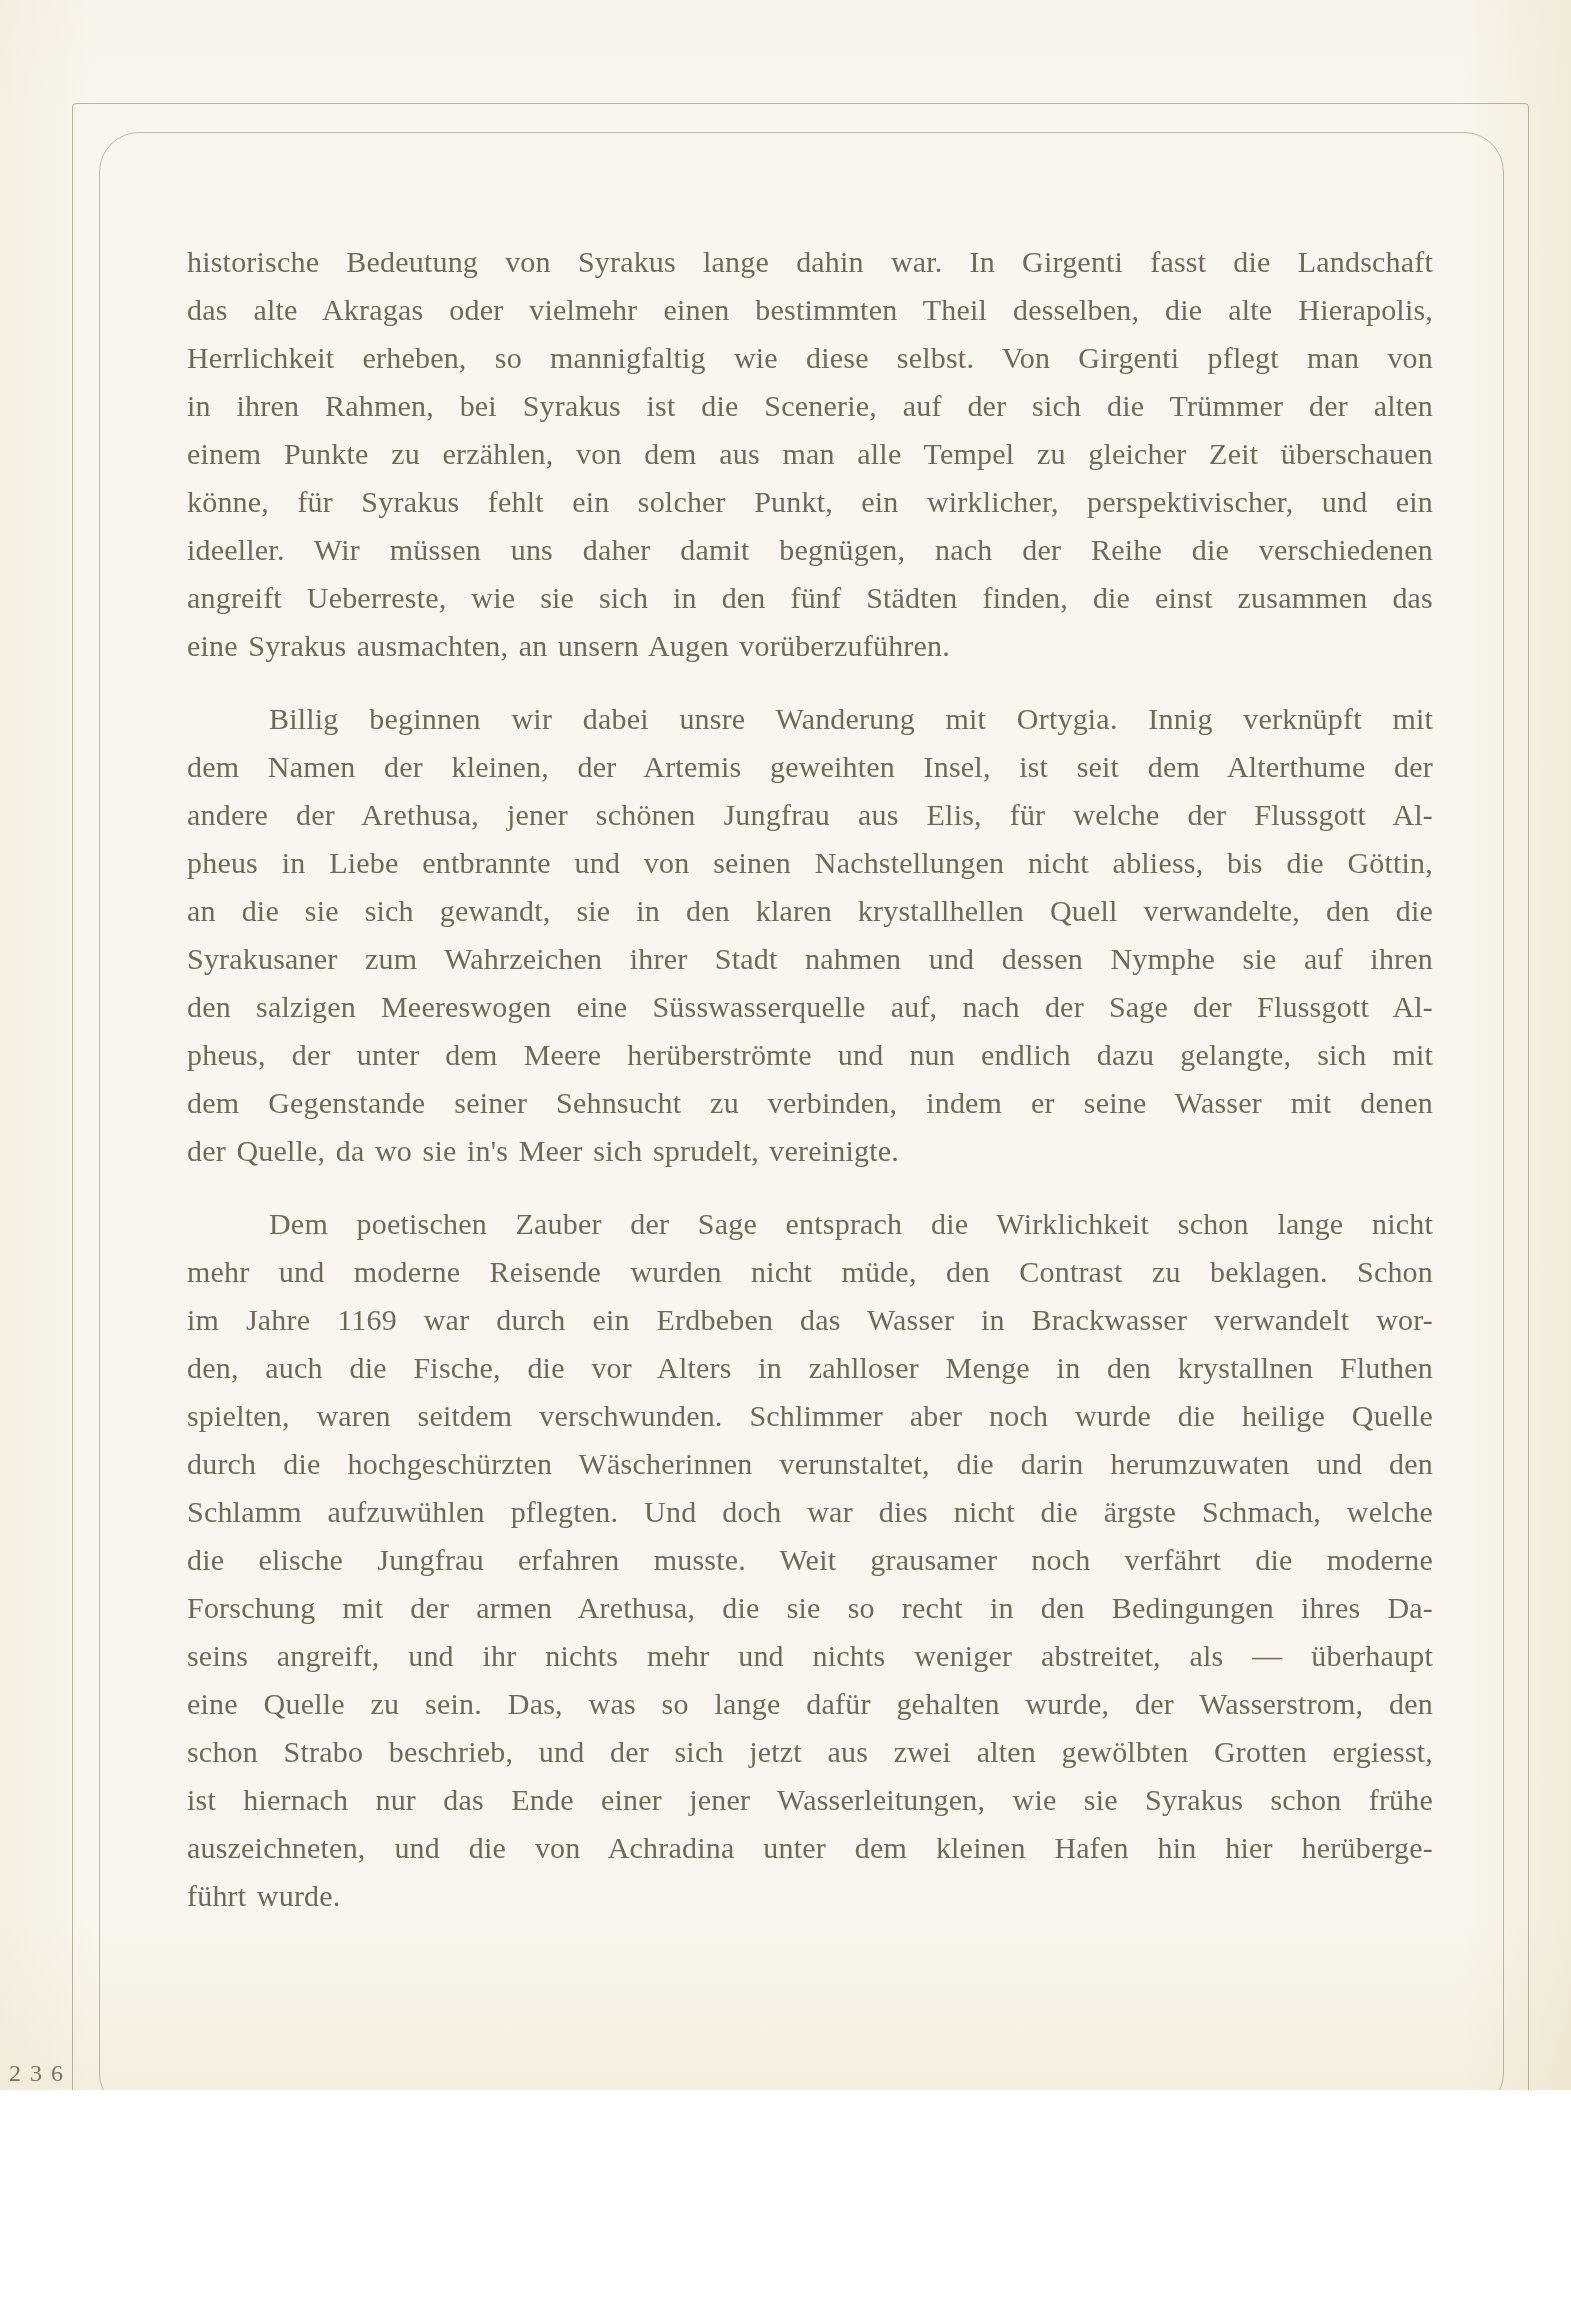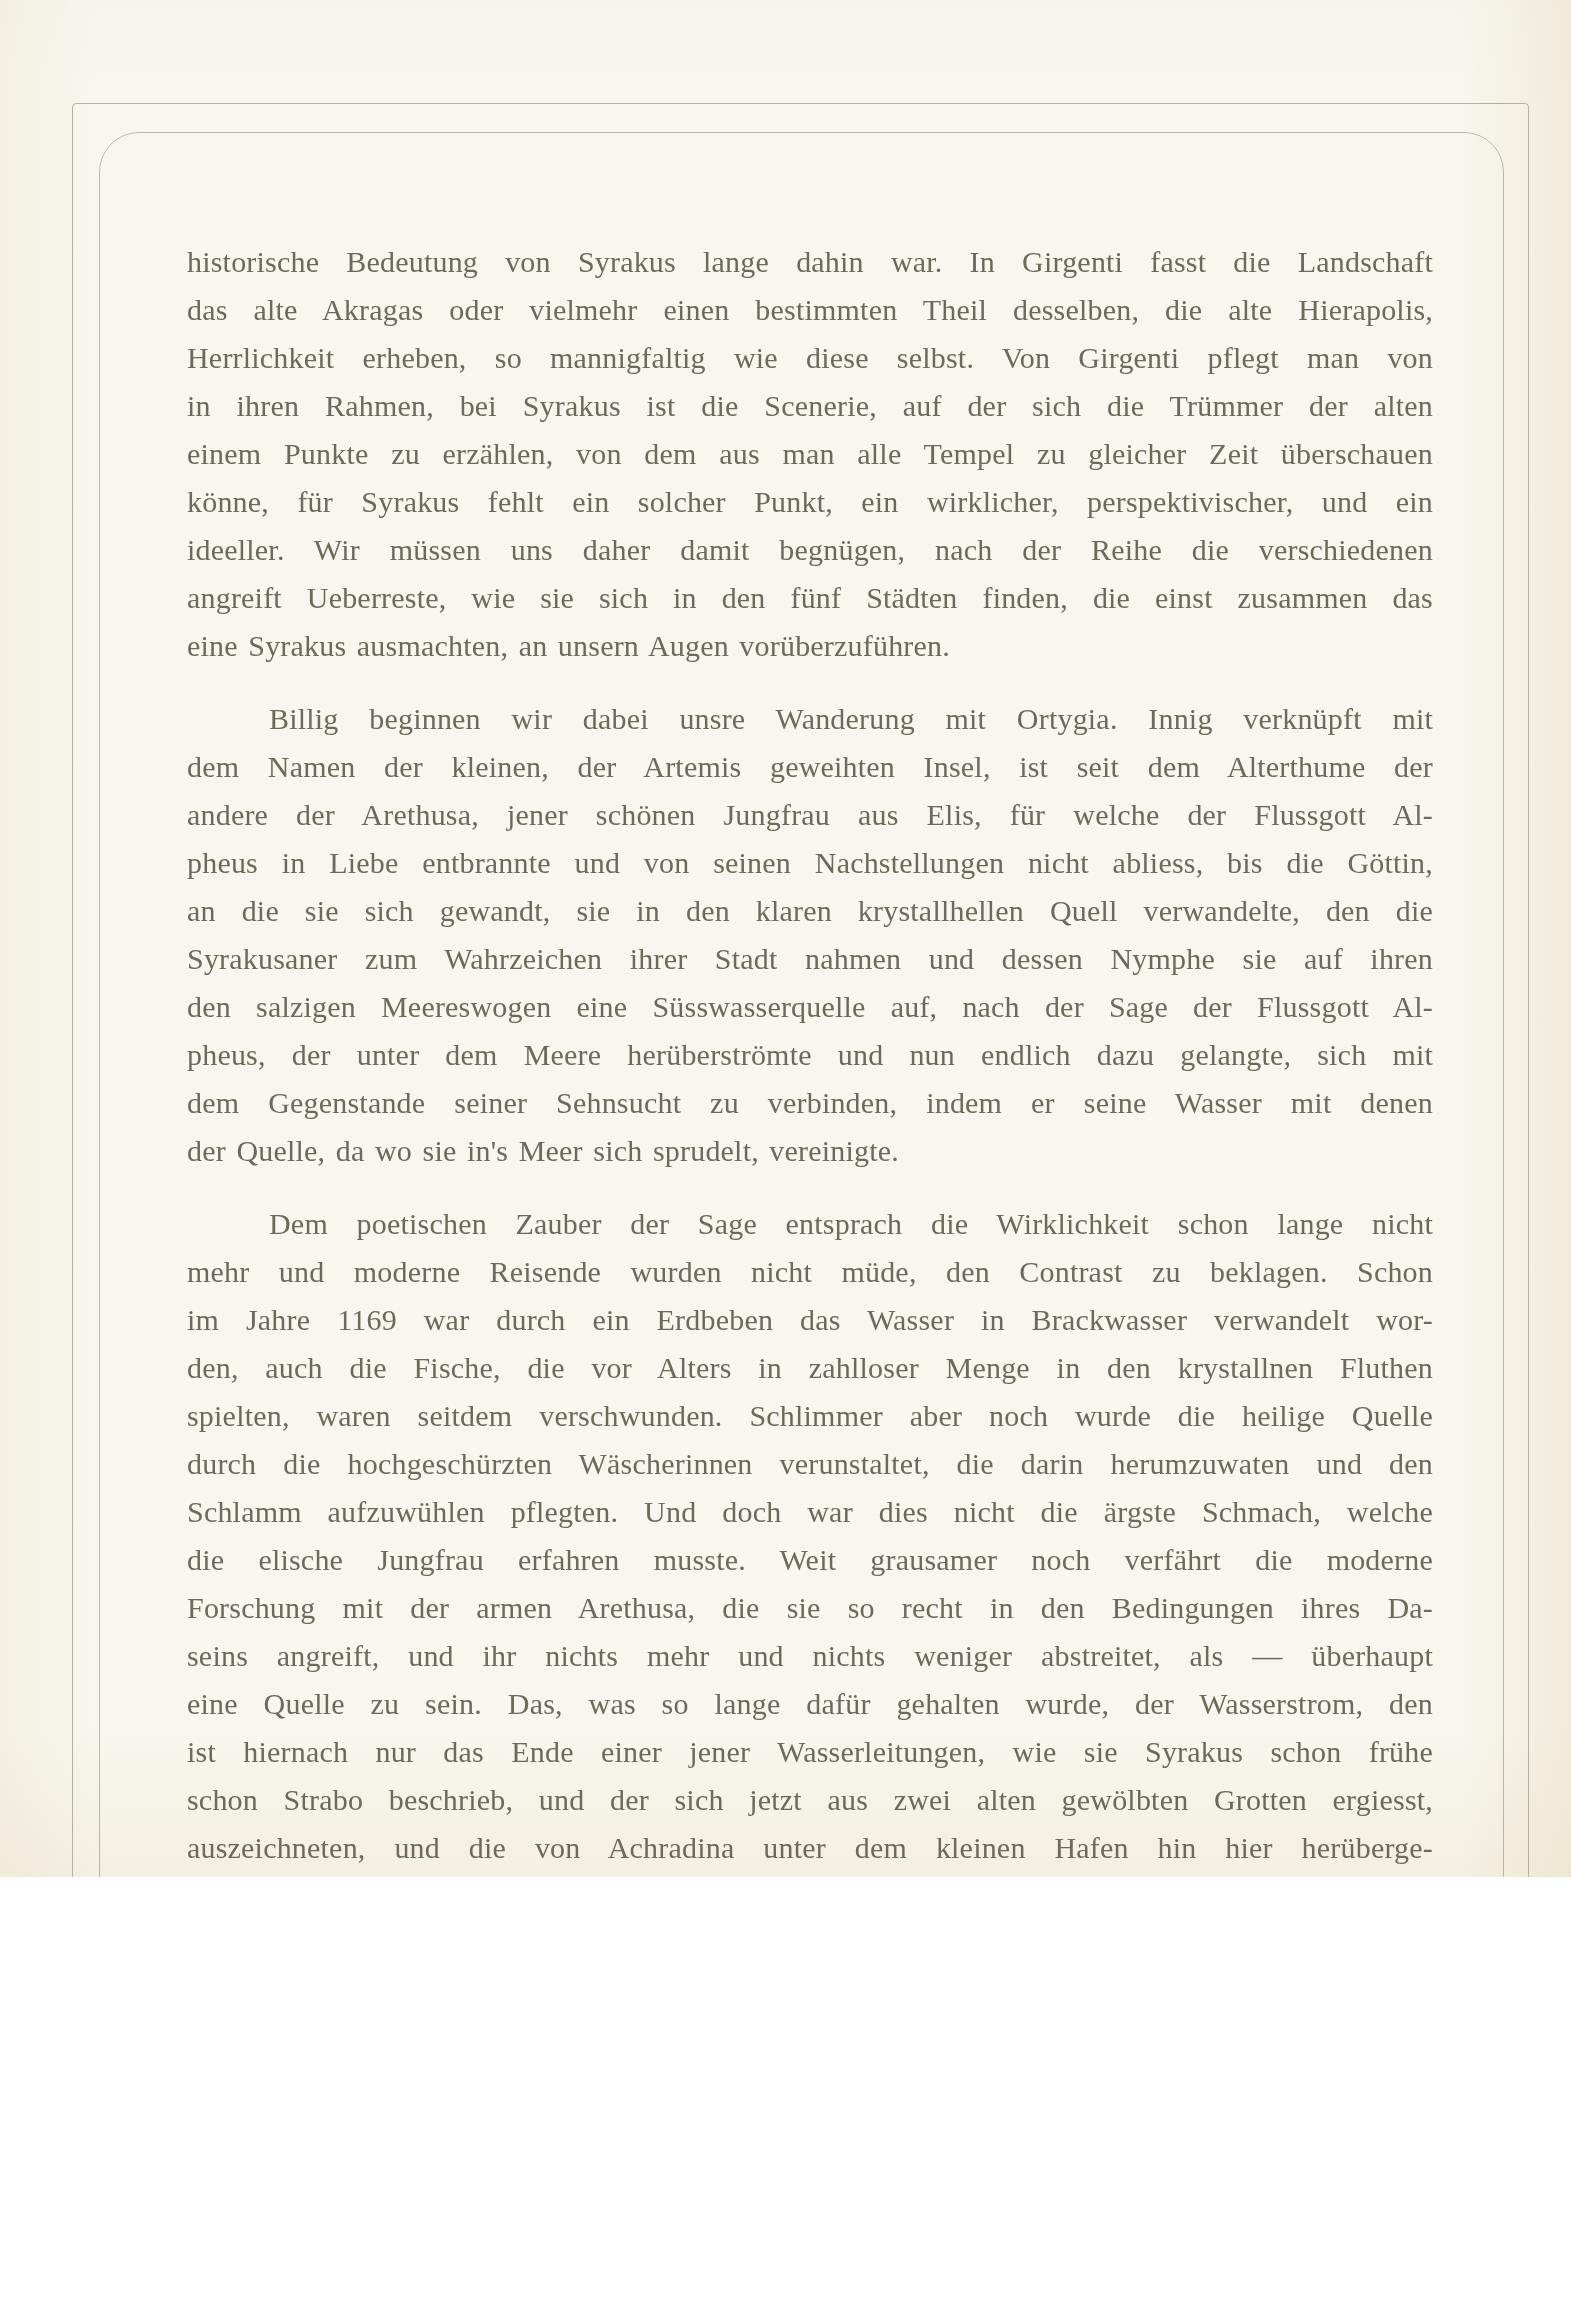--- a/index.html
+++ b/index.html
@@ -2,21 +2,21 @@
 <html style="font-size:11px"><head>
 <meta charset="utf-8">
 <style>
   html, body {
     margin: 0;
     padding: 0;
   }
   .scan {
     position: relative;
     width: 1572px;
-    height: 1877px;
+    height: 2090px;
     overflow: hidden;
     font-family: "Liberation Serif", "DejaVu Serif", serif;
     background:
       linear-gradient(to right, rgba(233,225,202,0.30), rgba(255,255,255,0) 6%, rgba(255,255,255,0) 93%, rgba(231,221,193,0.45)),
       linear-gradient(to bottom, rgba(244,241,233,0.35), rgba(255,255,255,0) 5%, rgba(255,255,255,0) 92%, rgba(236,228,205,0.40)),
       #f8f6ee;
   }
   .outer-frame {
     position: absolute;
     left: 72px;
@@ -108,21 +108,21 @@
         <div class="line fill">mehr und moderne Reisende wurden nicht müde, den Contrast zu beklagen.  Schon</div>
         <div class="line fill">im Jahre 1169 war durch ein Erdbeben das Wasser in Brackwasser verwandelt wor-</div>
         <div class="line fill">den, auch die Fische, die vor Alters in zahlloser Menge in den krystallnen Fluthen</div>
         <div class="line fill">spielten, waren seitdem verschwunden.  Schlimmer aber noch wurde die heilige Quelle</div>
         <div class="line fill">durch die hochgeschürzten Wäscherinnen verunstaltet, die darin herumzuwaten und den</div>
         <div class="line fill">Schlamm aufzuwühlen pflegten.  Und doch war dies nicht die ärgste Schmach, welche</div>
         <div class="line fill">die elische Jungfrau erfahren musste.  Weit grausamer noch verfährt die moderne</div>
         <div class="line fill">Forschung mit der armen Arethusa, die sie so recht in den Bedingungen ihres Da-</div>
         <div class="line fill">seins angreift, und ihr nichts mehr und nichts weniger abstreitet, als — überhaupt</div>
         <div class="line fill">eine Quelle zu sein.  Das, was so lange dafür gehalten wurde, der Wasserstrom, den</div>
+        <div class="line fill">schon Strabo beschrieb, und der sich jetzt aus zwei alten gewölbten Grotten ergiesst,</div>
         <div class="line fill">ist hiernach nur das Ende einer jener Wasserleitungen, wie sie Syrakus schon frühe</div>
-        <div class="line fill">schon Strabo beschrieb, und der sich jetzt aus zwei alten gewölbten Grotten ergiesst,</div>
         <div class="line fill">auszeichneten, und die von Achradina unter dem kleinen Hafen hin hier herüberge-</div>
         <div class="line">führt wurde.</div>
       </div>
     </div>
   <div class="page-number">236</div>
 </div>
 
 
 </body></html>

